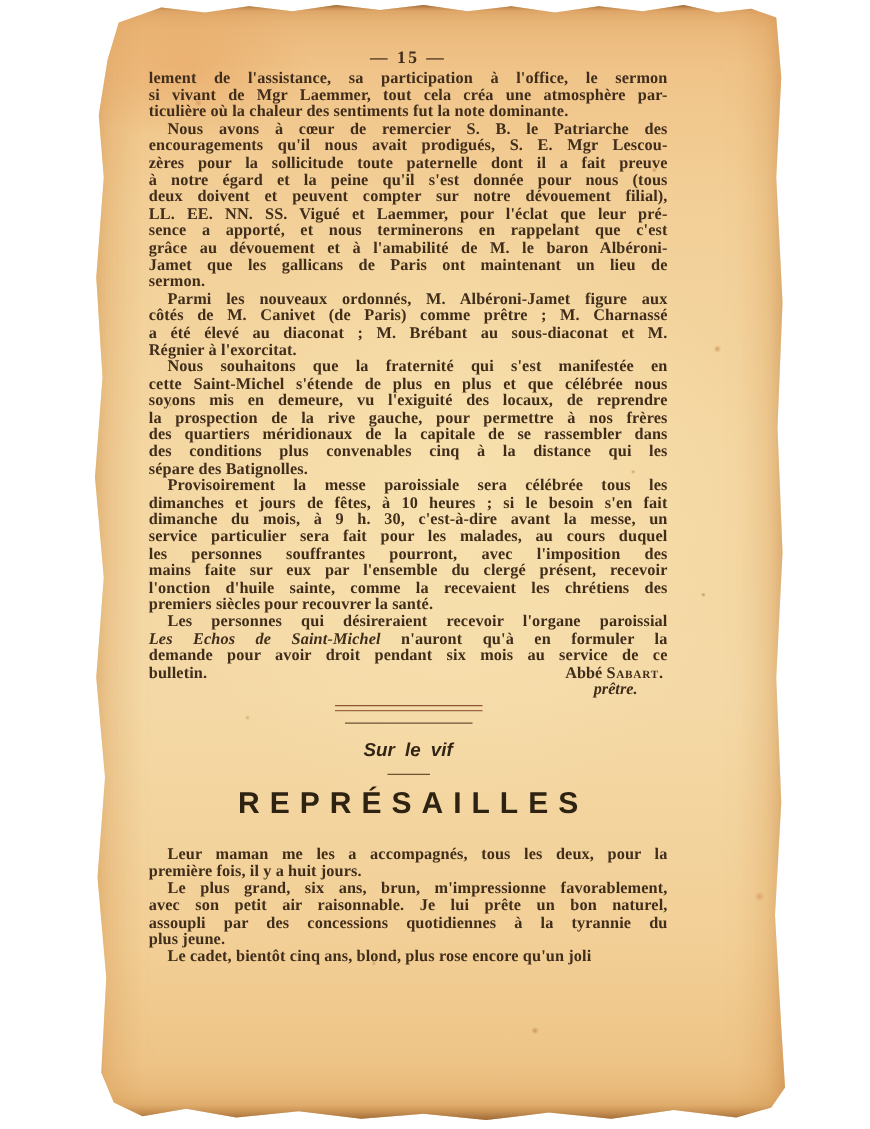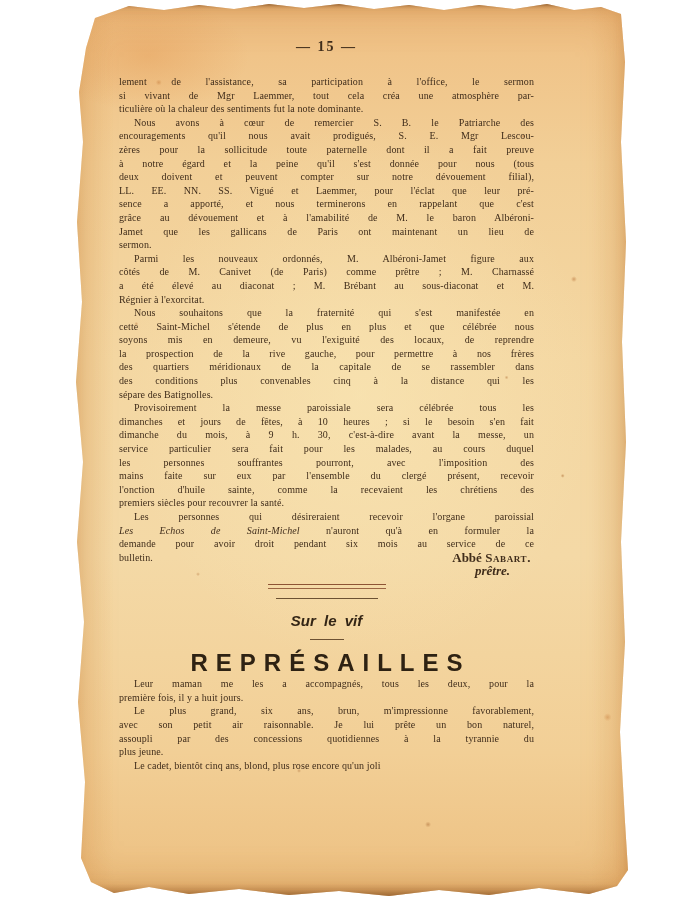--- a/index.html
+++ b/index.html
@@ -56,25 +56,25 @@
 
   .content {
     position: relative;
     padding: 38px 96px 0 50px;
     color: var(--ink, #402d1b);
   }
 
   .page-number {
     text-align: center;
     font-size: 14px; font-weight: 700; line-height: 14px;
-    letter-spacing: 2px; margin-bottom: 21px;
+    letter-spacing: 2px; margin-bottom: 1px;
   }
 
   .body-text {
-    font-size: 10px; font-weight: 400; line-height: 13.6px;
+    font-size: 13px; font-weight: 700; line-height: 13.6px;
     letter-spacing: 0.1px;
   }
   .para { margin: 0; }
   .para.indent .line:first-child { text-indent: 15px; }
   .line { text-align: justify; text-align-last: justify; }
   .line.line-last { text-align-last: left; }
   .it { font-style: italic; }
 
   .signature {
     margin-top: -13.6px; text-align: right; padding-right: 3px;
@@ -101,21 +101,21 @@
   .rule-title { width: 102px; margin-top: 9px; }
   .subtitle {
     margin: 13px 0 0; font-size: 15px; font-weight: 700; font-style: italic;
     line-height: 18px; word-spacing: 4px; color: #332515;
   }
   .rule-short { width: 34px; margin-top: 9px; }
   .article-title {
     margin: 13px 0 4px; font-size: 24px; font-weight: 700; line-height: 20px;
     letter-spacing: 8px; color: #2e2213; text-indent: 8px;
   }
-  .children-body { margin-top: 4px; }
+  .children-body { margin-top: 23px; }
 </style>
 </head>
 <body style="--bg: #ffffff; --paper: #f4d7a2; --ink: #402d1b;">
 
 <div class="canvas">
   <div class="paper">
     <div class="edge-top"></div>
     <div class="edge-bottom"></div>
 
     <div class="content">

